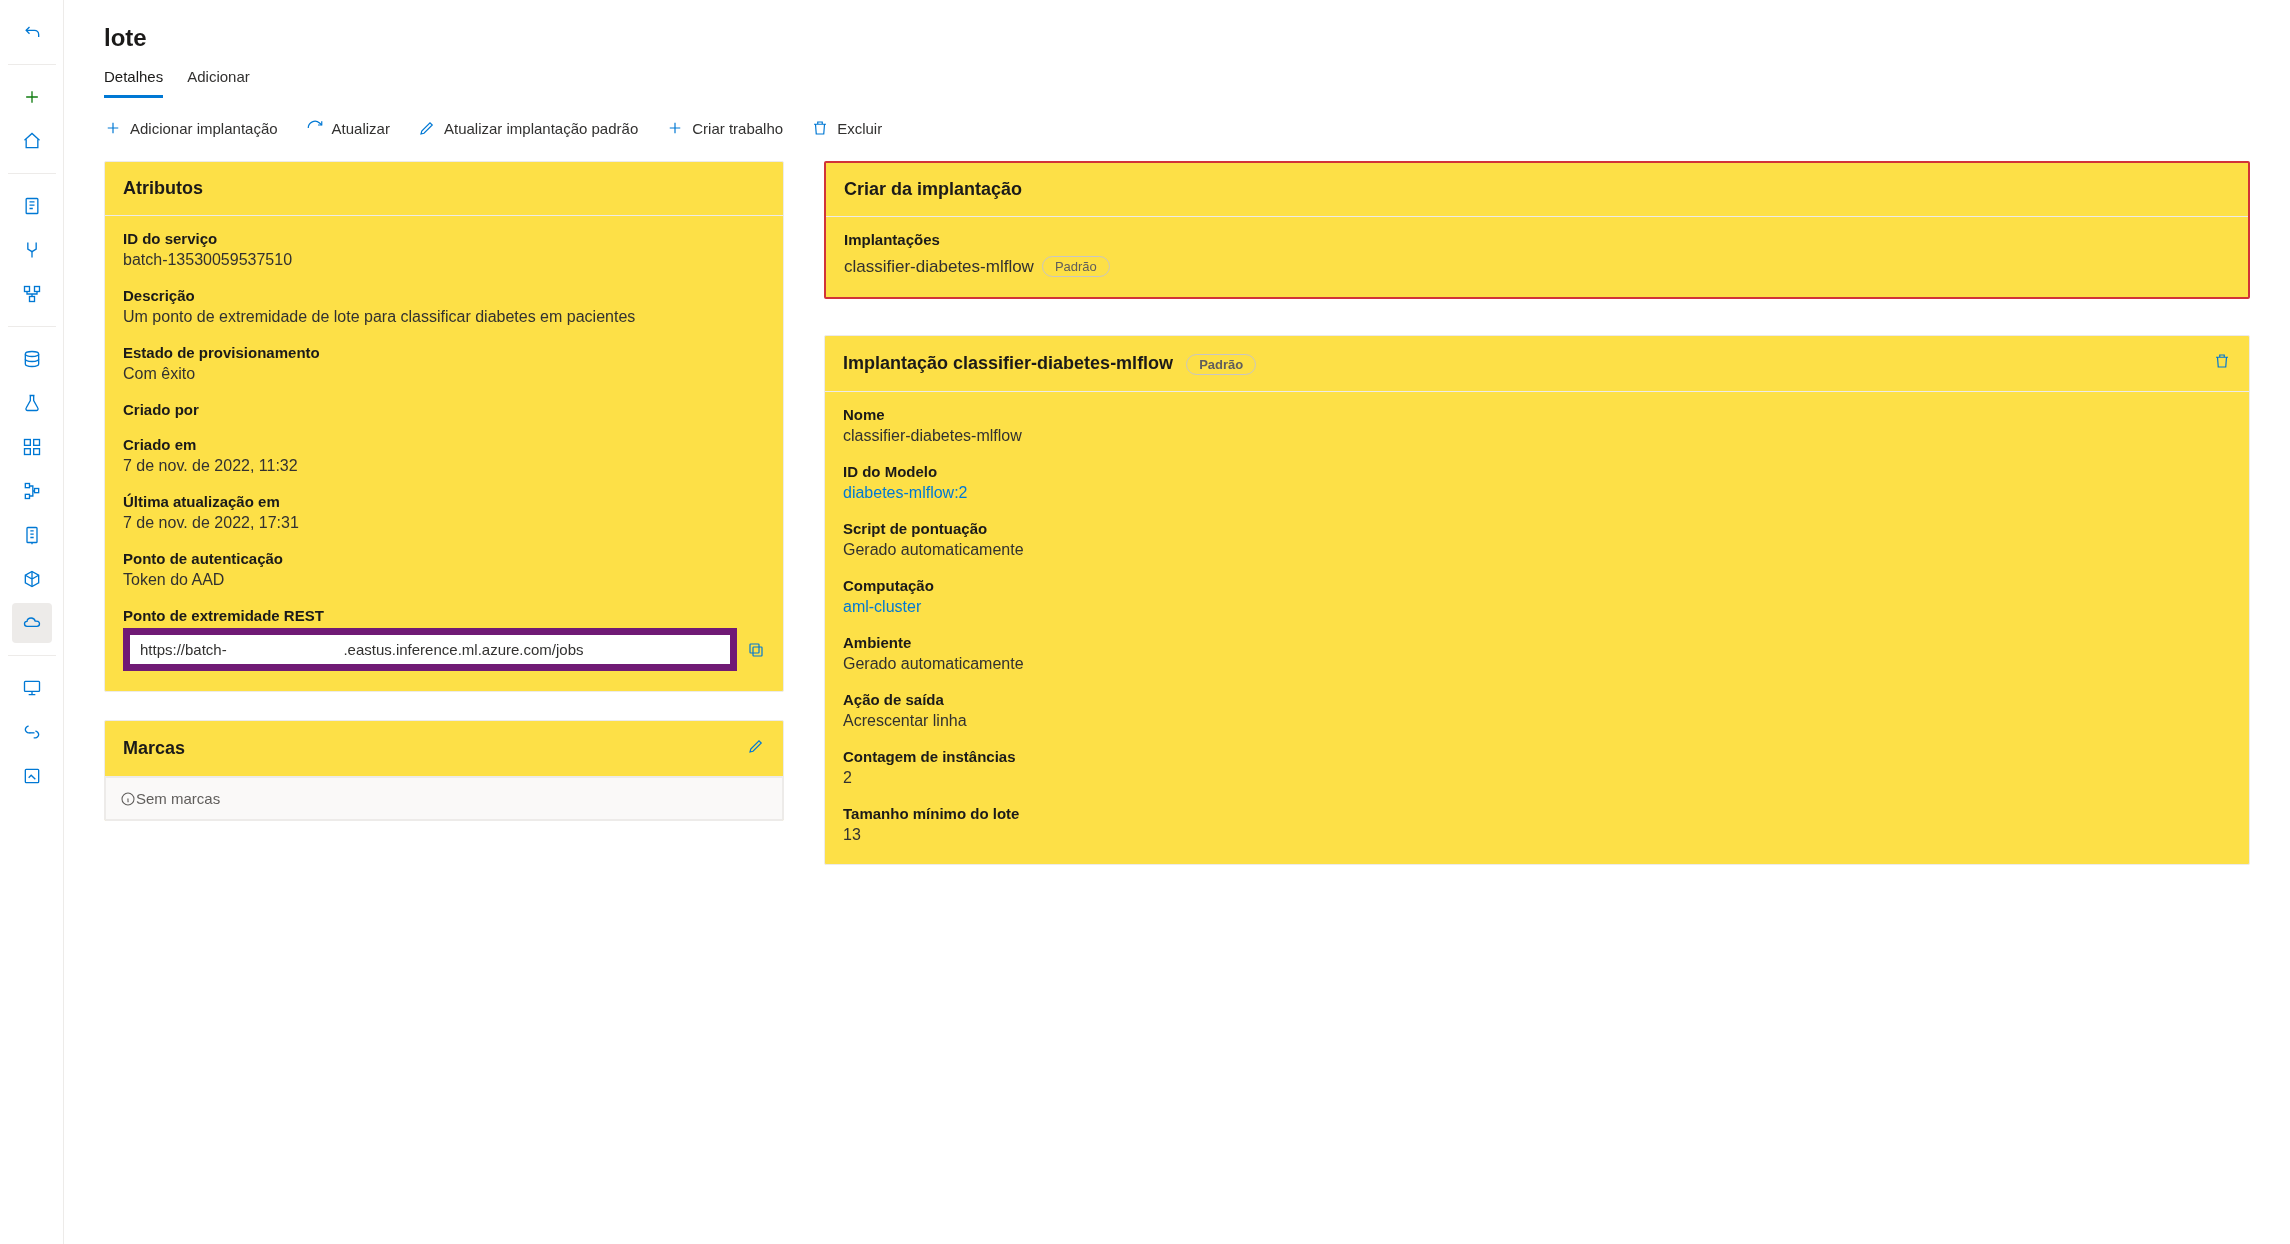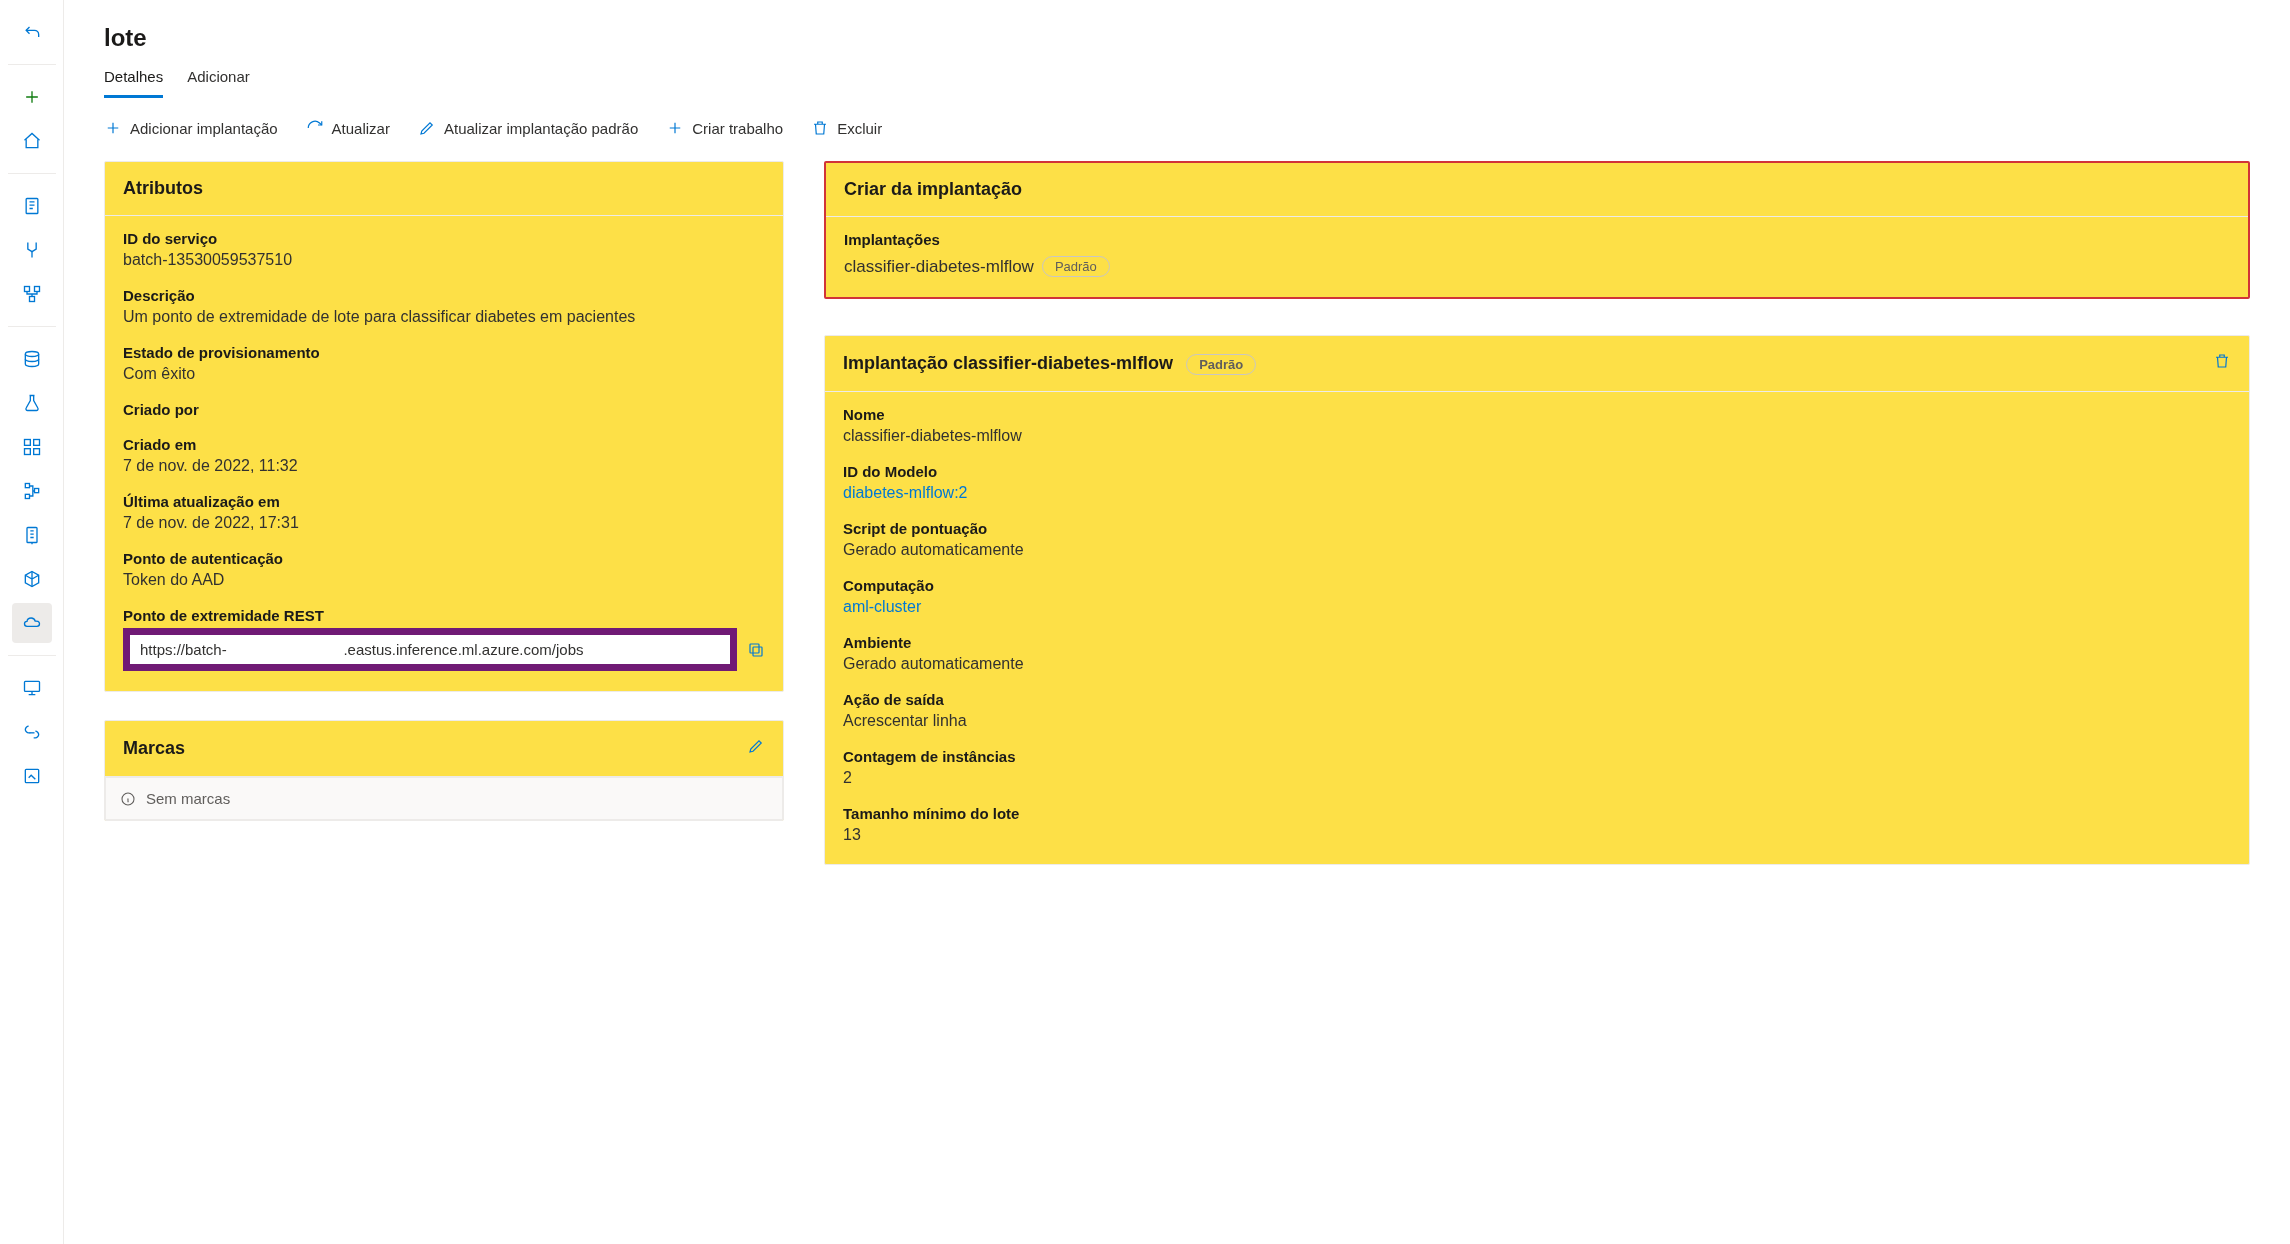--- a/index.html
+++ b/index.html
@@ -127,21 +127,20 @@
     font-family: inherit;
   }
   .copy-btn { color: #0078d4; cursor: pointer; display: inline-flex; }
 
   .tags-empty {
     background: #faf9f8;
     border: 1px solid #edebe9;
     padding: 12px 14px;
     display: flex;
     align-items: center;
-    gap: 10px;
     color: #605e5c;
     font-size: 15px;
     margin: 0 0 0 0;
   }
 
   .highlight-panel {
     border: 2px solid #d13438;
     border-radius: 2px;
   }
 

